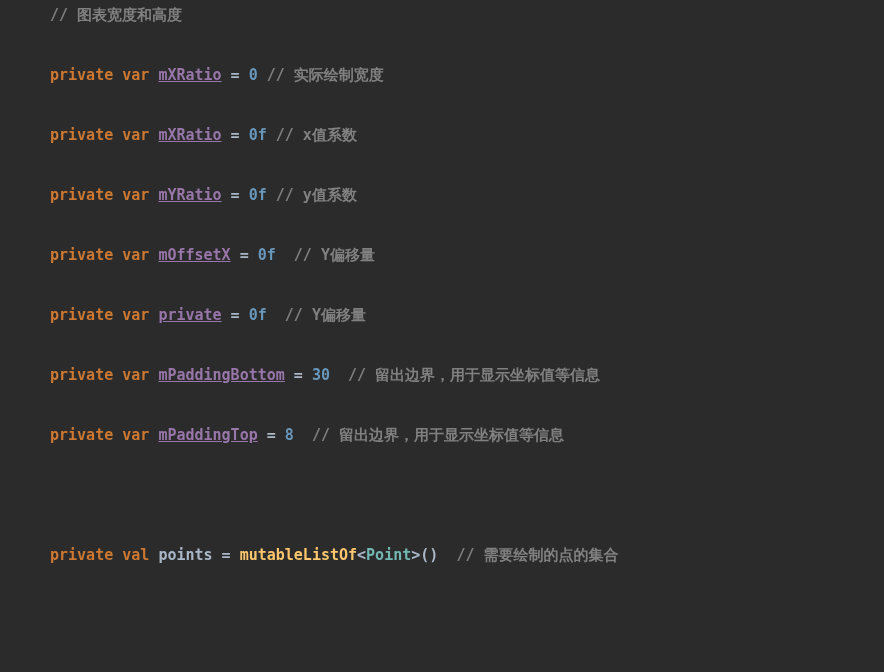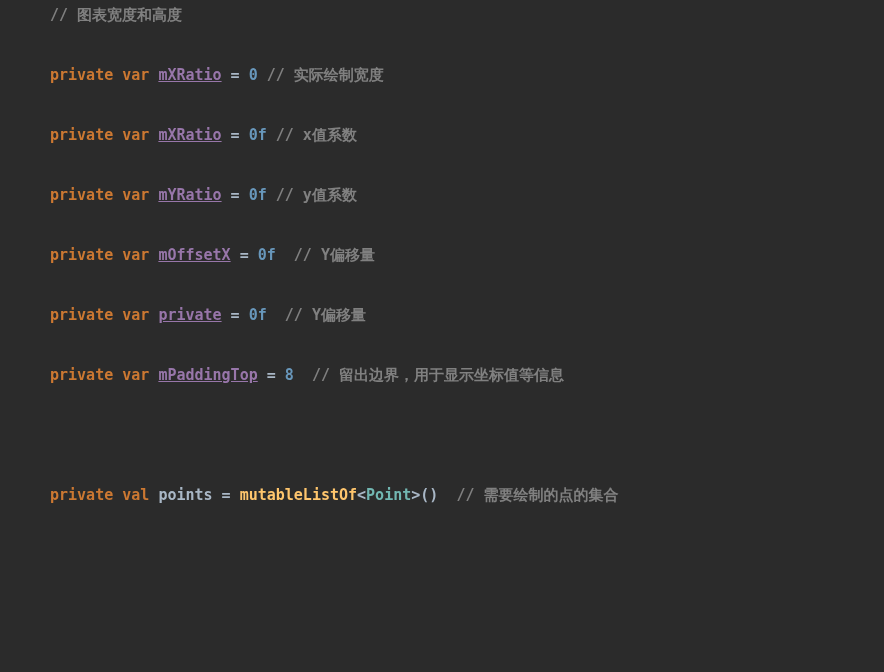--- a/index.html
+++ b/index.html
@@ -30,20 +30,21 @@
 </style>
 </head>
 <body>
 
 <pre><span class="line"><span class="cmt"><span>//</span><span> 图表宽度和高度</span></span></span>
 <span class="line"><span class="kw">private var</span> <span class="var-u">mXRatio</span><span> = </span><span class="num">0</span><span class="cmt"><span> //</span><span> 实际绘制宽度</span></span></span>
 <span class="line"><span class="kw">private var</span> <span class="var-u">mXRatio</span><span> = </span><span class="num">0f</span><span class="cmt"><span> //</span><span> x值系数</span></span></span>
 <span class="line"><span class="kw">private var</span> <span class="var-u">mYRatio</span><span> = </span><span class="num">0f</span><span class="cmt"><span> //</span><span> y值系数</span></span></span>
 <span class="line"><span class="kw">private var</span> <span class="var-u">mOffsetX</span><span> = </span><span class="num">0f</span><span class="cmt"><span>  //</span><span> Y偏移量</span></span></span>
 <span class="line"><span class="kw">private var</span> <span class="var-u">private</span><span> = </span><span class="num">0f</span><span class="cmt"><span>  //</span><span> Y偏移量</span></span></span>
+<span class="line"><span class="kw">private var</span> <span class="var-u">mPaddingBottom</span><span> = </span><span class="num">30</span><span class="cmt"><span>  //</span><span> 留出边界，用于显示坐标值等信息</span></span></span>
 <span class="line"><span class="kw">private var</span> <span class="var-u">mPaddingTop</span><span> = </span><span class="num">8</span><span class="cmt"><span>  //</span><span> 留出边界，用于显示坐标值等信息</span></span></span>
 <span class="line"> </span>
 <span class="line"><span class="kw">private val</span> <span class="plain">points</span><span> = </span><span class="fn">mutableListOf</span><span>&lt;</span><span class="type">Point</span><span>&gt;()</span><span class="cmt"><span>  //</span><span> 需要绘制的点的集合</span></span></span>
 
 
 
 
 
 
 

